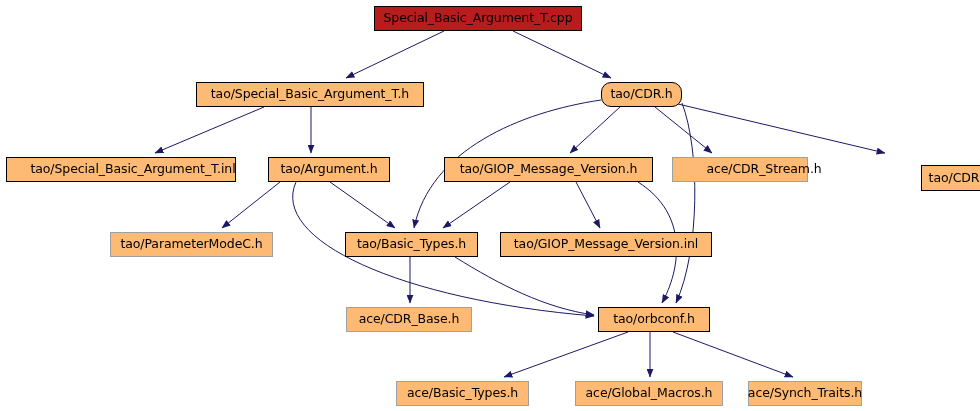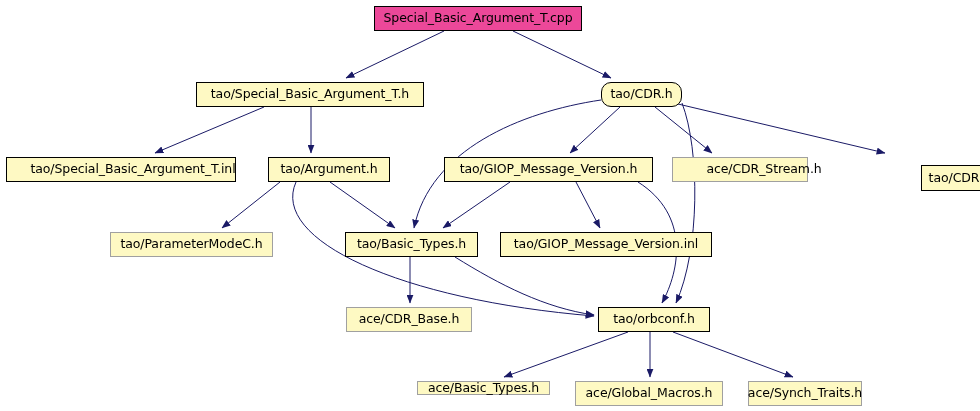--- a/index.html
+++ b/index.html
@@ -5,26 +5,26 @@
   html,body{margin:0;padding:0;background:#ffffff;}
   body{
     width:980px;height:411px;overflow:hidden;position:relative;
     font-family:"DejaVu Sans","Liberation Sans",sans-serif;
   }
   #graph{position:absolute;left:0;top:0;width:980px;height:411px;}
   #edge-layer{position:absolute;left:0;top:0;width:980px;height:411px;}
   .node{
     position:absolute;box-sizing:border-box;
     display:flex;align-items:center;justify-content:center;
-    background:#fef9c3;border:1px solid #000000;
+    background:#fdba74;border:1px solid #000000;
     font-size:12.5px;color:#000000;white-space:nowrap;
     letter-spacing:-0.1px;
   }
   .node.gray-border{border:1px solid #a0a0a0;}
-  .node.root{background:#ec4899;border:1px solid #000000;}
+  .node.root{background:#b91c1c;border:1px solid #000000;}
   .node-label{pointer-events:none;line-height:1;}
 </style>
 </head>
 <body>
 
 <div id="graph">
   <svg id="edge-layer" width="980" height="411" viewBox="0 0 980 411" xmlns="http://www.w3.org/2000/svg">
     <defs>
       <marker id="arrowhead" markerWidth="9" markerHeight="7" refX="8.4" refY="3.5" orient="auto" markerUnits="userSpaceOnUse">
         <polygon points="0,0 9,3.5 0,7" fill="#1a1a66"></polygon>
@@ -86,21 +86,21 @@
       </div>
       <div class="node" style="left: 500px; top: 232px; width: 212px; height: 25px;">
         <span class="node-label">tao/GIOP_Message_Version.inl</span>
       </div>
       <div class="node gray-border" style="left: 346px; top: 307px; width: 126px; height: 25px;">
         <span class="node-label">ace/CDR_Base.h</span>
       </div>
       <div class="node" style="left: 598px; top: 307px; width: 112px; height: 25px;">
         <span class="node-label">tao/orbconf.h</span>
       </div>
-      <div class="node gray-border" style="left: 417px; top: 381px; width: 133px; height: 14px;">
+      <div class="node gray-border" style="left: 396px; top: 381px; width: 133px; height: 25px;">
         <span class="node-label">ace/Basic_Types.h</span>
       </div>
       <div class="node gray-border" style="left: 575px; top: 381px; width: 148px; height: 25px;">
         <span class="node-label">ace/Global_Macros.h</span>
       </div>
       <div class="node gray-border" style="left: 748px; top: 381px; width: 114px; height: 25px;">
         <span class="node-label">ace/Synch_Traits.h</span>
       </div>
     </div>
 </div>

